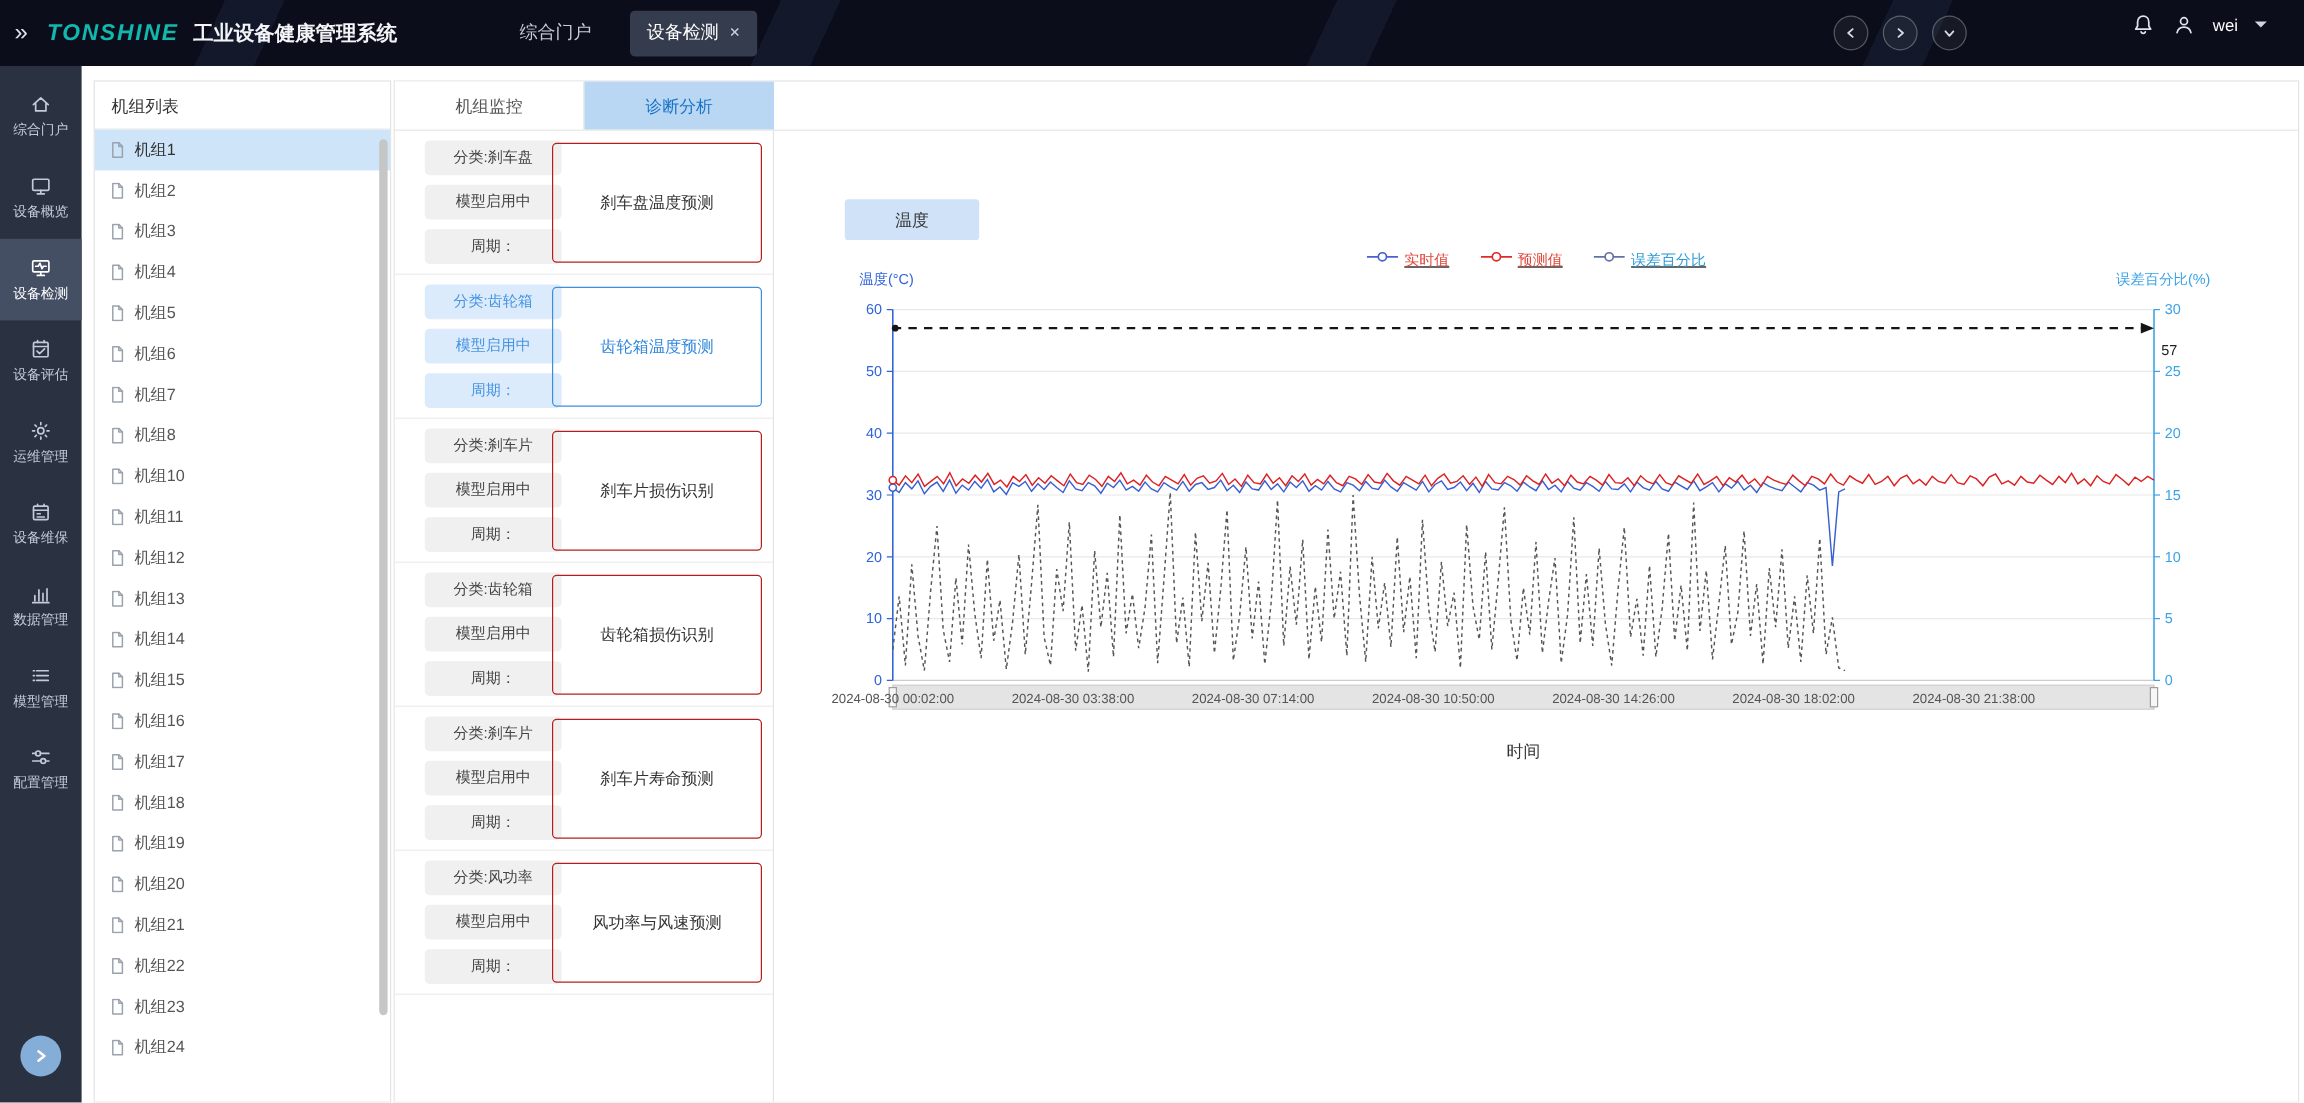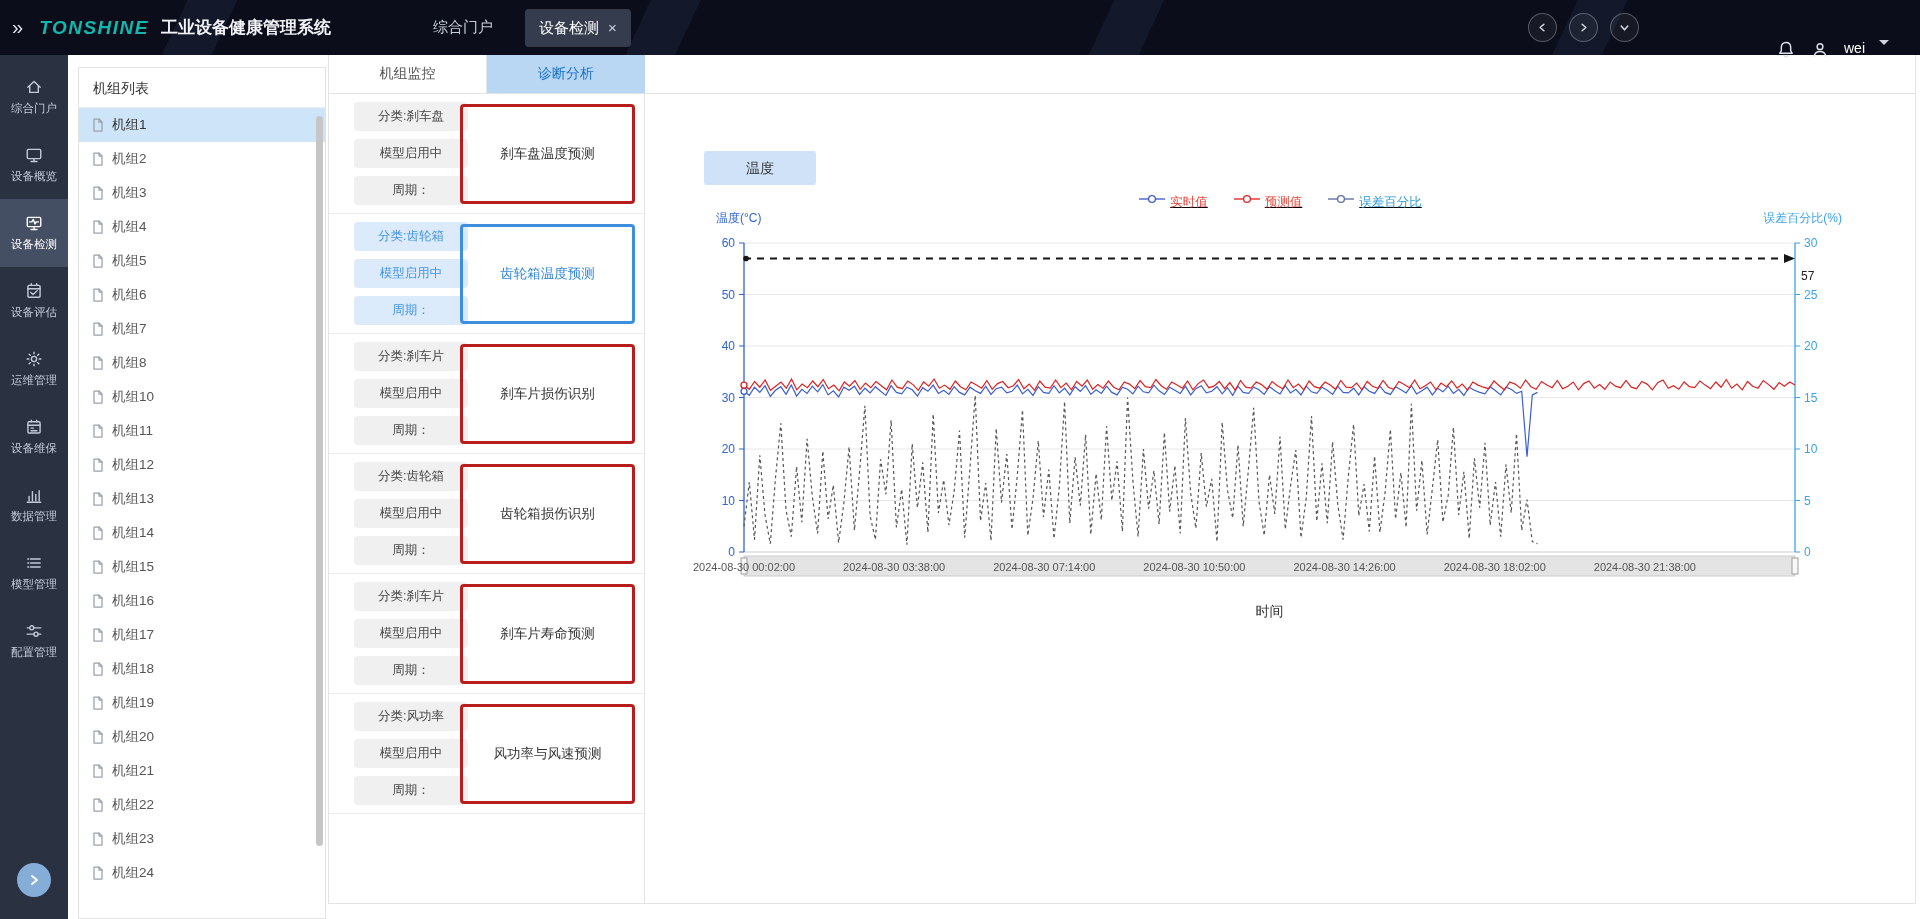--- a/index.html
+++ b/index.html
@@ -14,21 +14,21 @@
   .tb-left{position:relative;display:flex;align-items:center;height:55px;}
   .expand{margin-left:12px;color:#dfe3ec;font-size:20px;cursor:pointer;line-height:55px;}
   .logo{margin-left:16px;color:#12b7ad;font-size:19px;font-weight:bold;font-style:italic;letter-spacing:1.5px;}
   .systitle{margin-left:12px;color:#f2f4f8;font-size:17px;font-weight:bold;}
   .navtab1{margin-left:102px;color:#c6cdda;font-size:15px;cursor:pointer;}
   .navtab2{margin-left:32px;height:38px;line-height:38px;background:#343c4e;border-radius:4px;padding:0 14px;color:#fff;font-size:15px;display:flex;align-items:center;gap:9px;cursor:pointer;}
   .closex{color:#cfd4e0;font-size:15px;}
   .tb-nav{position:absolute;left:1528px;top:13px;display:flex;gap:12px;}
   .circ{width:29px;height:29px;border-radius:50%;border:1px solid rgba(255,255,255,.28);background:rgba(255,255,255,.05);display:flex;align-items:center;justify-content:center;cursor:pointer;}
   .circ svg{width:15px;height:15px;stroke:#d6dae3;fill:none;stroke-width:1.6;stroke-linecap:round;stroke-linejoin:round;}
-  .tb-user{position:absolute;left:1776px;top:0;height:41px;display:flex;gap:14px;margin-top:40px;}
+  .tb-user{position:absolute;left:1776px;top:0;height:41px;display:flex;align-items:center;gap:14px;}
   .tb-user svg{width:20px;height:20px;stroke:#dfe3ec;fill:none;stroke-width:1.3;stroke-linecap:round;stroke-linejoin:round;cursor:pointer;}
   .uname{color:#fff;font-size:14px;cursor:pointer;}
   .caret{width:0;height:0;border-left:5px solid transparent;border-right:5px solid transparent;border-top:5px solid #cfd4e0;cursor:pointer;}
 
   
   .sidebar{position:absolute;top:55px;left:0;width:68px;height:864px;background:#2a3140;z-index:10;}
   #sidebar-menu{padding-top:8px;}
   .sb-item{height:68px;display:flex;flex-direction:column;align-items:center;justify-content:center;gap:5px;color:#c3cad8;font-size:11.5px;cursor:pointer;}
   .sb-item.active{background:#454f63;color:#fff;}
   .sb-item svg{width:18px;height:18px;}
@@ -38,30 +38,30 @@
 
   
   .unit-panel{position:absolute;left:78px;top:67px;width:248px;height:852px;background:#fff;border:1px solid #e3e3e3;overflow:hidden;}
   .unit-header{height:40px;line-height:40px;padding-left:14px;font-size:14px;color:#333;border-bottom:1px solid #ececec;}
   .unit-item{height:34px;display:flex;align-items:center;gap:8px;padding-left:13px;font-size:13.5px;color:#555;cursor:pointer;}
   .unit-item.selected{background:#cde4f9;color:#333;}
   .unit-item svg{width:12px;height:14px;}
   .scroll-thumb{position:absolute;right:2px;top:48px;width:7px;height:730px;background:#c6c6c6;border-radius:4px;cursor:pointer;}
 
   
-  .work-panel{position:absolute;left:328px;top:52px;width:1588px;height:852px;background:#fff;border:1px solid #e3e3e3;}
+  .work-panel{position:absolute;left:328px;top:67px;width:1588px;height:852px;background:#fff;border:1px solid #e3e3e3;}
   .wp-tabs{position:absolute;left:0;top:0;width:316px;height:40px;display:flex;}
   .wp-tab{width:158px;height:40px;line-height:40px;text-align:center;font-size:14px;color:#555;background:#fff;border-right:1px solid #e6e6e6;cursor:pointer;}
   .wp-tab.active{background:#b9d7f3;color:#1872c8;border-right:none;}
   .wp-tabline{position:absolute;left:0;top:40px;width:100%;height:1px;background:#e3e3e3;}
   .cards-col{position:absolute;left:0;top:41px;width:316px;bottom:0;border-right:1px solid #e3e3e3;background:#fff;}
   .m-card{height:120px;border-bottom:1px solid #ececec;display:flex;align-items:center;gap:8px;padding:10px 9px;cursor:pointer;}
   .m-btns{display:flex;flex-direction:column;gap:8px;width:114px;flex:none;}
   .m-btn{width:114px;height:29px;line-height:29px;text-align:center;background:#f0f0f0;border-radius:4px;font-size:12.5px;color:#444;cursor:pointer;margin-left:16px;}
-  .m-name{flex:1;height:100px;border:3px solid #b91c1c;border-radius:4px;display:flex;align-items:center;justify-content:center;text-align:center;font-size:13.5px;color:#333;padding:0 6px;}
+  .m-name{flex:1;height:100px;border:1px solid #b91c1c;border-radius:4px;display:flex;align-items:center;justify-content:center;text-align:center;font-size:13.5px;color:#333;padding:0 6px;}
   .m-card.selected .m-btn{background:#dcebfb;color:#4594e2;}
   .m-card.selected .m-name{border-color:#3e8ede;color:#2f86dc;}
 
   .results{position:absolute;left:317px;top:41px;right:0;bottom:0;background:#fff;}
   .results svg.chart{position:absolute;left:0;top:0;pointer-events:none;}
   .results-header{position:absolute;left:0;top:0;width:100%;height:42px;line-height:42px;padding-left:14px;font-size:14px;color:#333;border-bottom:1px solid #ececec;background:transparent;}
   .param-btn{position:absolute;left:22px;top:57px;width:112px;height:34px;line-height:34px;text-align:center;background:#cfe2f8;border-radius:3px;font-size:14px;color:#333;cursor:pointer;margin-left:36px;}
   .legend{position:absolute;left:0;top:100px;width:100%;display:flex;justify-content:center;gap:26px;}
   .legend-item{display:flex;align-items:flex-start;gap:5px;font-size:12.5px;cursor:pointer;text-decoration:underline;}
   .chart-text{font-family:"Liberation Sans","DejaVu Sans",sans-serif;}

